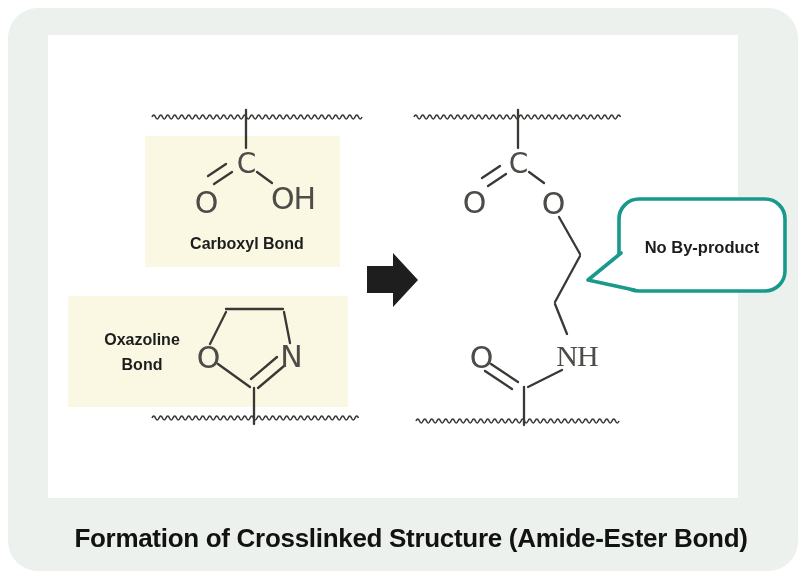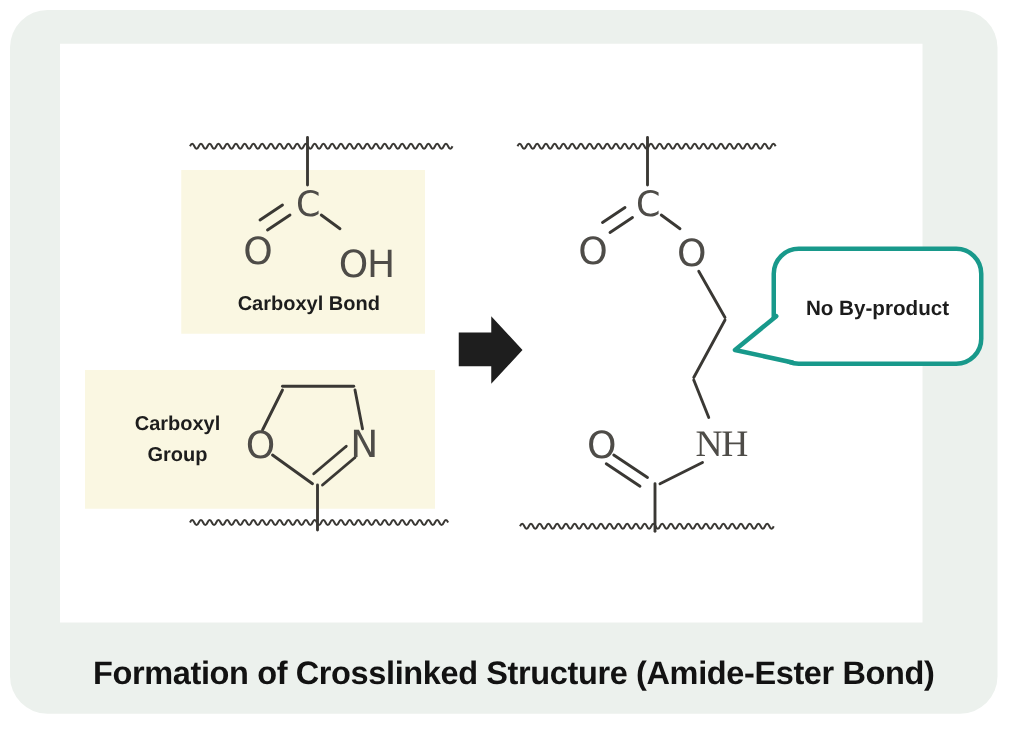--- a/index.html
+++ b/index.html
@@ -91,30 +91,30 @@
   </g>
 
   <g>
     <rect class="callout-rect" x="619" y="199" width="166" height="92" rx="20"></rect>
     <path class="callout-tail" d="M621 253 L588 280 L634 290"></path>
   </g>
 </svg>
 
 <span class="atom atom-c" style="left:246px; top:163px;">C</span>
 <span class="atom" style="left:206px; top:202px;">O</span>
-<span class="atom" style="left:293px; top:212px;">OH</span>
+<span class="atom" style="left:293px; top:198px;">OH</span>
 <span class="atom" style="left:208px; top:357px;">O</span>
 <span class="atom" style="left:291px; top:356px;">N</span>
 <span class="atom atom-c" style="left:518px; top:163px;">C</span>
 <span class="atom" style="left:474px; top:202px;">O</span>
 <span class="atom" style="left:553px; top:203px;">O</span>
 <span class="atom" style="left:577px; top:356px;font-family:Liberation Serif, serif;">NH</span>
 <span class="atom" style="left:481px; top:357px;">O</span>
 
 <span class="grouplabel" style="left:247px; top:244px;">Carboxyl Bond</span>
-<span class="grouplabel" style="left:142px; top:340px;">Carboxyl</span>
-<span class="grouplabel" style="left:142px; top:365px;">Group</span>
+<span class="grouplabel" style="left:142px; top:340px;">Oxazoline</span>
+<span class="grouplabel" style="left:142px; top:365px;">Bond</span>
 
 <div class="abs callout-text">
   <span>No By-product</span>
 </div>
 
 <div class="abs caption">Formation of Crosslinked Structure (Amide-Ester Bond)</div>
 
 </body></html>

